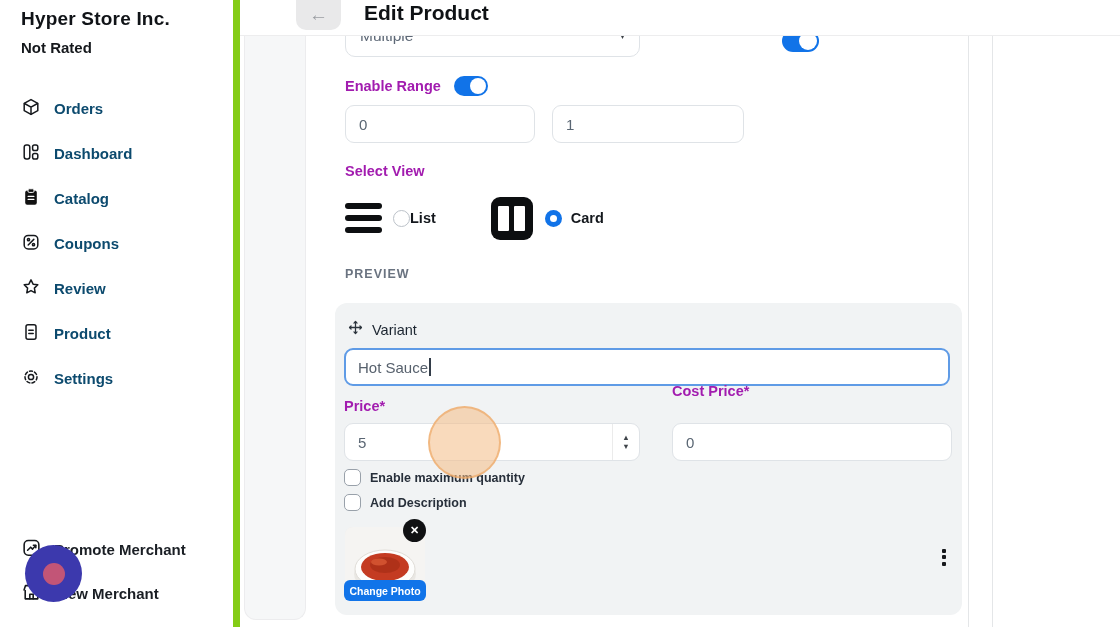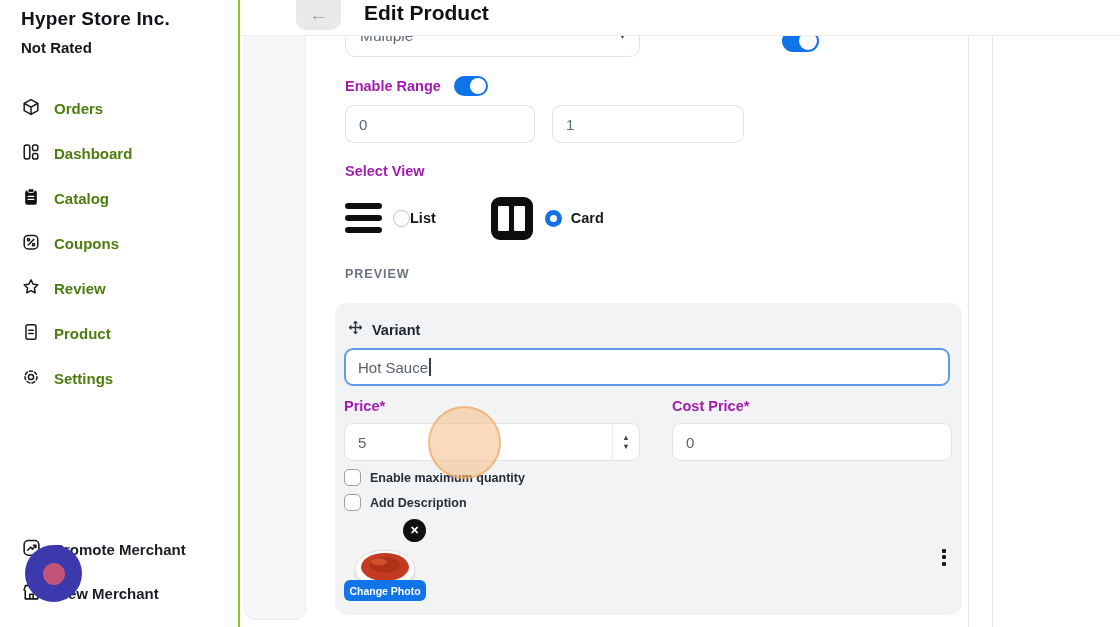--- a/index.html
+++ b/index.html
@@ -2,27 +2,27 @@
 <html><head>
 <meta charset="utf-8">
 <style>
   * { margin:0; padding:0; box-sizing:border-box; }
   html,body { width:1120px; height:627px; overflow:hidden; background:#fff;
     font-family:"Liberation Sans", sans-serif; color:#14181d; }
   .root { position:relative; width:1120px; height:627px; background:#fff; }
 
   
   .sidebar { position:absolute; left:0; top:0; width:240px; height:627px;
-    background:#fff; border-right:2px solid #84cc16; z-index:15; }
+    background:#fff; border-right:7px solid #84cc16; z-index:15; }
   .store-name { position:absolute; left:21px; top:8px; font-size:19px; font-weight:700; color:#101317; letter-spacing:.2px; }
   .store-status { position:absolute; left:21px; top:39px; font-size:15px; font-weight:700; color:#15181c; }
   .nav { position:absolute; left:0; top:86px; width:240px; }
   .nav-item { display:flex; align-items:center; height:45px; padding-left:21px; cursor:pointer; }
   .nav-item svg { width:20px; height:20px; flex:0 0 20px; }
-  .nav-item .lbl { margin-left:13px; font-size:15px; font-weight:600; color:#4d7c0f; }
+  .nav-item .lbl { margin-left:13px; font-size:15px; font-weight:600; color:#0c4a6e; }
   .side-footer-item { position:absolute; left:0; width:240px; height:27px; display:flex; align-items:center; padding-left:21px; }
   .side-footer-item svg { width:21px; height:21px; }
   .side-footer-item .lbl { margin-left:12px; font-size:15px; font-weight:600; color:#1a1e24; }
   .fab { position:absolute; left:25px; top:545px; width:57px; height:57px; border-radius:50%;
     background:#3c39ad; z-index:20; display:flex; align-items:center; justify-content:center; cursor:pointer; }
   .fab-dot { width:22px; height:22px; border-radius:50%; background:#c25577; }
   .icon-stroke { fill:none; stroke:#16191d; stroke-width:1.5; stroke-linecap:round; stroke-linejoin:round; }
 
   
   .header { position:absolute; left:240px; top:0; width:880px; height:36px; background:#fff;
@@ -72,27 +72,27 @@
     align-items:center; justify-content:center; }
   .card-glyph i { display:block; width:11px; height:25px; background:#fff; border-radius:1px; }
 
   .preview-label { position:absolute; left:39px; top:231px; font-size:12.5px; font-weight:700; color:#6a7380; letter-spacing:1px;text-align:right; }
 
   
   .variant-card { position:absolute; left:29px; top:267px; width:627px; height:312px; background:#f1f3f4;
     border-radius:12px; }
   .variant-head { position:absolute; left:12px; top:16px; display:flex; align-items:center; gap:8px; }
   .variant-head svg { width:17px; height:17px; }
-  .variant-title { font-size:14.5px; font-weight:700; color:#1c2530; }
+  .variant-title { font-size:14.5px; font-weight:400; color:#1c2530; }
   .name-input { position:absolute; left:9px; top:45px; width:606px; height:38px; background:#fff;
     border:2px solid #5f9be6; border-radius:9px; display:flex; align-items:center; padding-left:12px;
     font-size:15px; color:#57616d; cursor:text; }
   .text-caret { display:inline-block; width:2px; height:18px; background:#333d49; margin-left:1px; }
   .price-label { position:absolute; left:9px; top:95px; }
-  .cost-label  { position:absolute; left:337px; top:95px; }
+  .cost-label  { position:absolute; left:337px; top:80px; }
   .price-input { position:absolute; left:9px; top:120px; width:296px; height:38px; }
   .cost-input  { position:absolute; left:337px; top:120px; width:280px; height:38px; }
   .spinner { position:absolute; right:0; top:0; bottom:0; width:27px; border-left:1px solid #ebebeb;
     display:flex; flex-direction:column; align-items:center; justify-content:center; gap:3px; cursor:pointer; }
   .spinner b { font-size:7.5px; color:#3f444a; line-height:6px; }
   .price-input { padding-right:27px; position:absolute; }
   .tbox.rel { position:absolute; }
   .click-circle { position:absolute; left:93px; top:103px; width:73px; height:73px; border-radius:50%;
     background:rgba(244,187,133,.55); border:2px solid rgba(236,166,98,.65); z-index:5; pointer-events:none; }
   .chk-row { position:absolute; left:9px; display:flex; align-items:center; gap:9px; }

